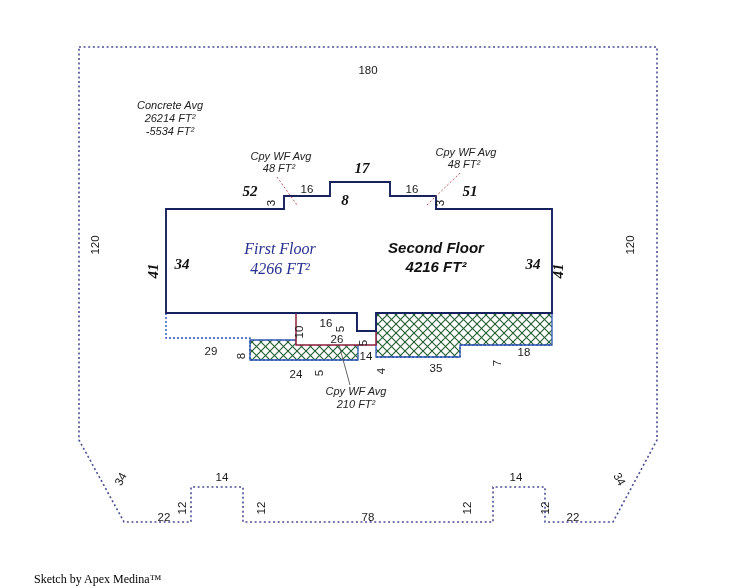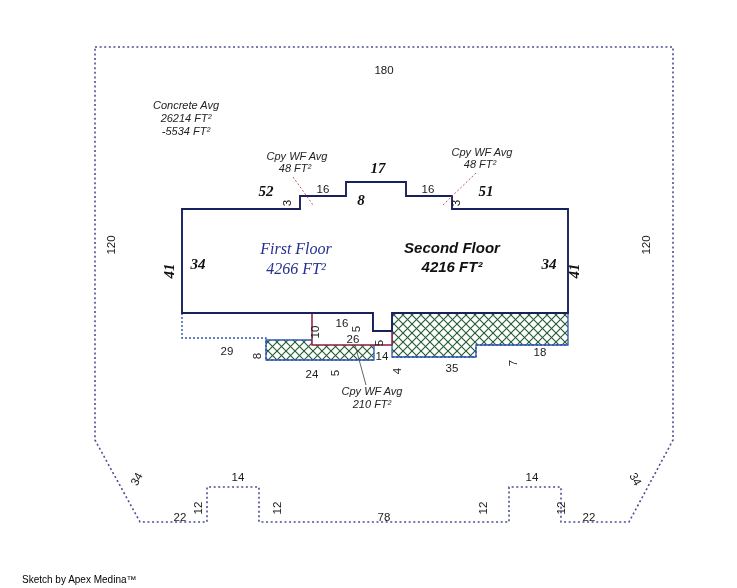--- a/index.html
+++ b/index.html
@@ -9,21 +9,21 @@
   }
   body {
     width: 737px;
     height: 588px;
     position: relative;
     font-family: "Liberation Sans", sans-serif;
     overflow: hidden;
   }
   #sketch-root {
     position: absolute;
-    left: 16px;
+    left: 0;
     top: 0;
     width: 709px;
     height: 588px;
   }
   svg { display: block; }
 
   
   .t-dim {
     font-family: "Liberation Sans", sans-serif;
     font-size: 11.5px;
@@ -54,23 +54,24 @@
     fill: #27308f;
   }
   .t-floor2 {
     font-family: "Liberation Sans", sans-serif;
     font-size: 15px;
     font-style: italic;
     font-weight: bold;
     fill: #111111;
   }
   .t-footer {
-    font-family: Liberation Sans, sans-serif;
-    font-size: 10px;
+    font-family: Liberation Serif, serif;
+    font-size: 12px;
     fill: #555555;
+    margin-left: 28px;
   }
   .lot-line {
     fill: none;
     stroke: #4a4f93;
     stroke-width: 1.6;
     stroke-dasharray: 2 2.6;
     stroke-linecap: butt;
   }
   .bldg-line {
     fill: #ffffff;

